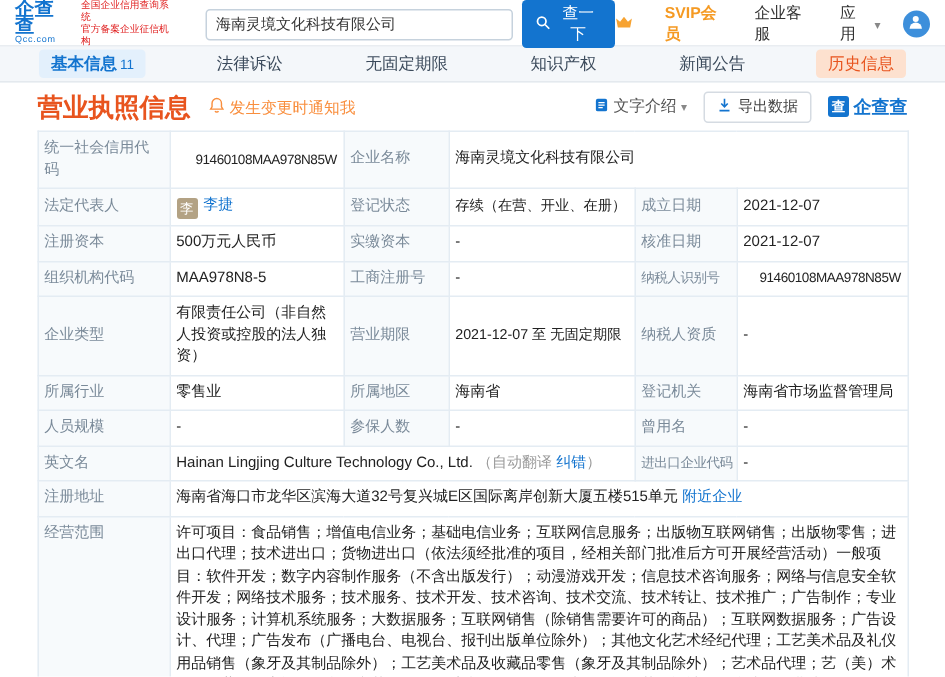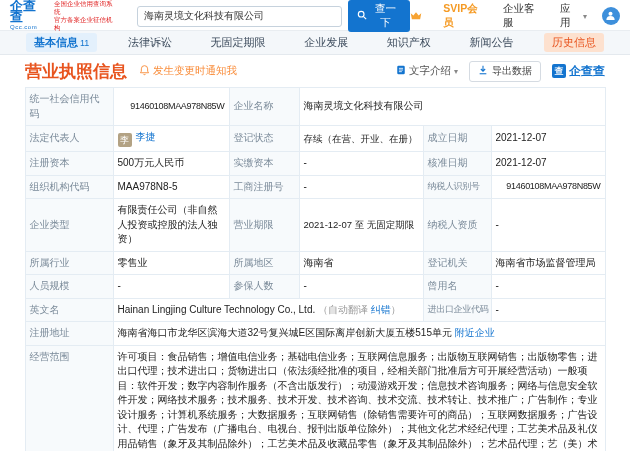--- a/index.html
+++ b/index.html
@@ -116,21 +116,20 @@
     </span>
   </div>
 </header>
 
 <nav class="tabs">
   <span class="tab active">
     <span>基本信息</span><span class="badge">11</span>
   </span>
   <span class="tab">法律诉讼</span>
   <span class="tab">无固定期限</span>
-  <span class="tab">企业发展</span>
   <span class="tab">知识产权</span>
   <span class="tab">新闻公告</span>
   <span class="tab history">历史信息</span>
 </nav>
 
 <div class="subbar">
   <div class="sec-title">营业执照信息</div>
   <div class="notify">
     <span>
       <svg width="11" height="12" viewBox="0 0 14 14">

